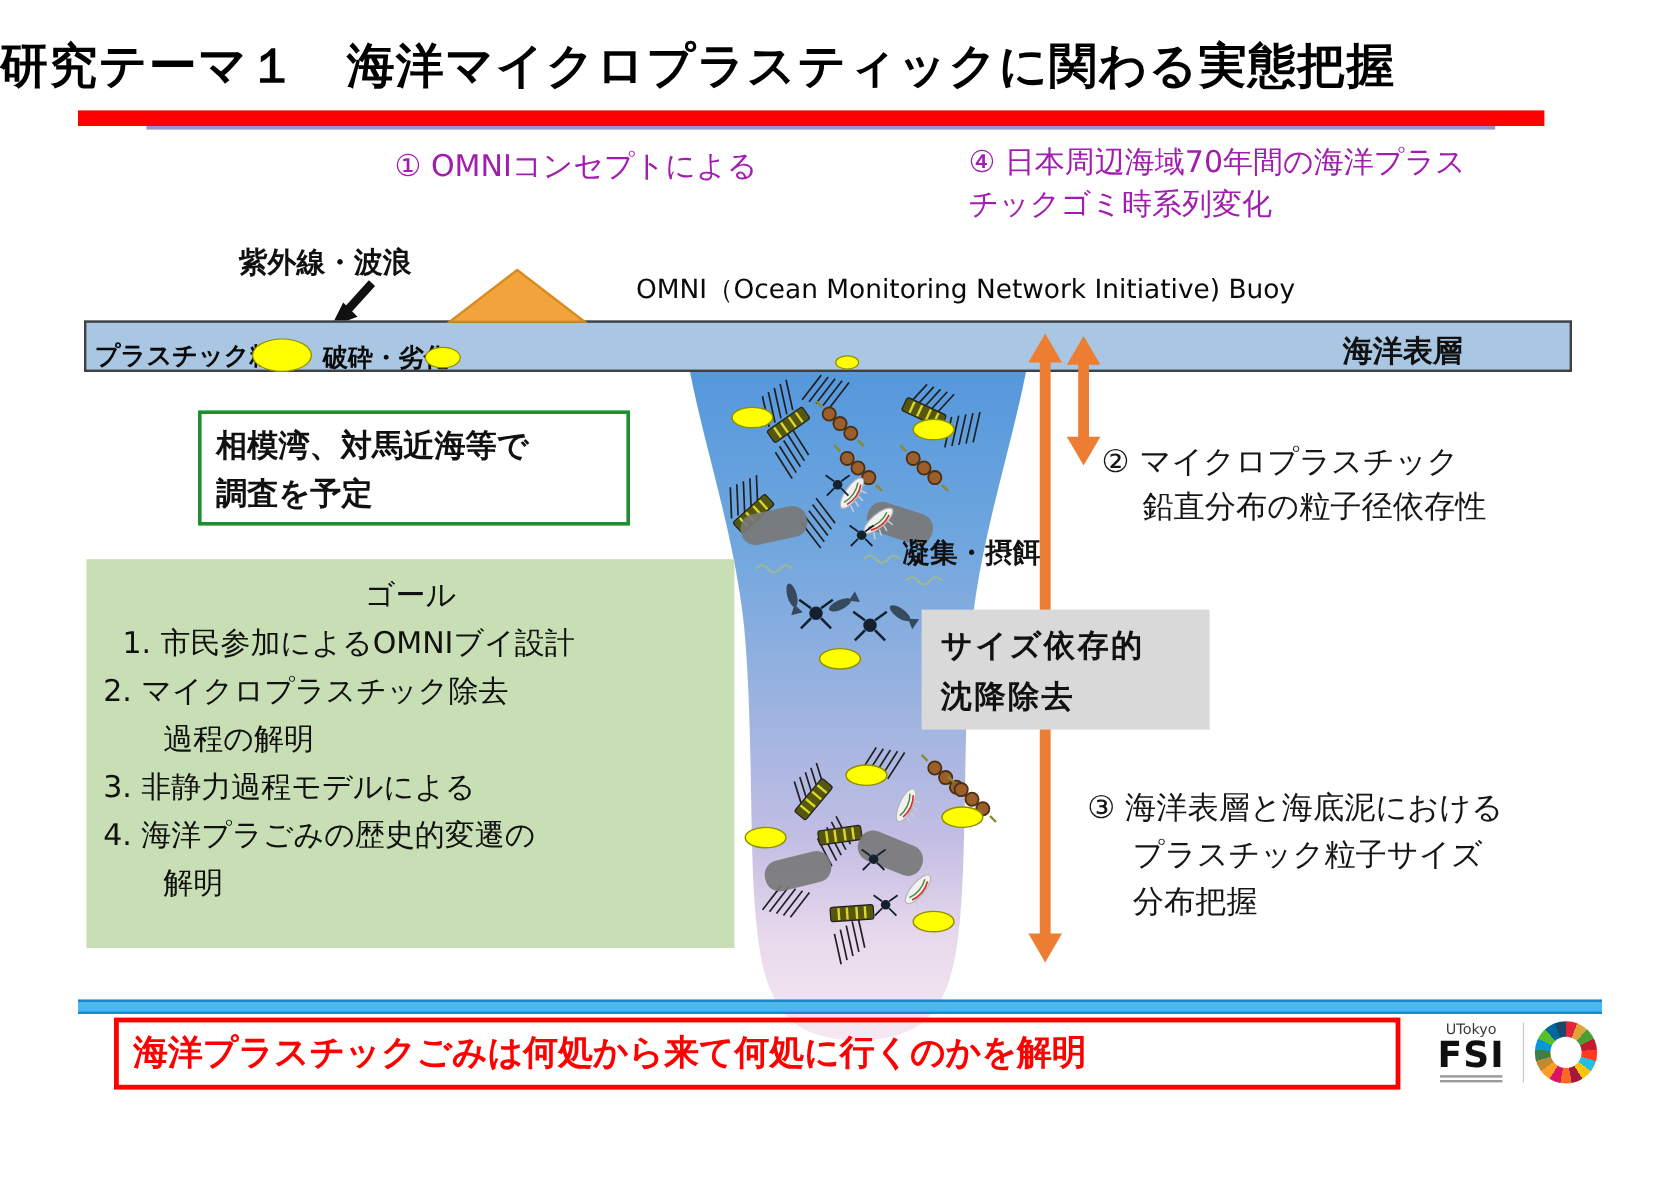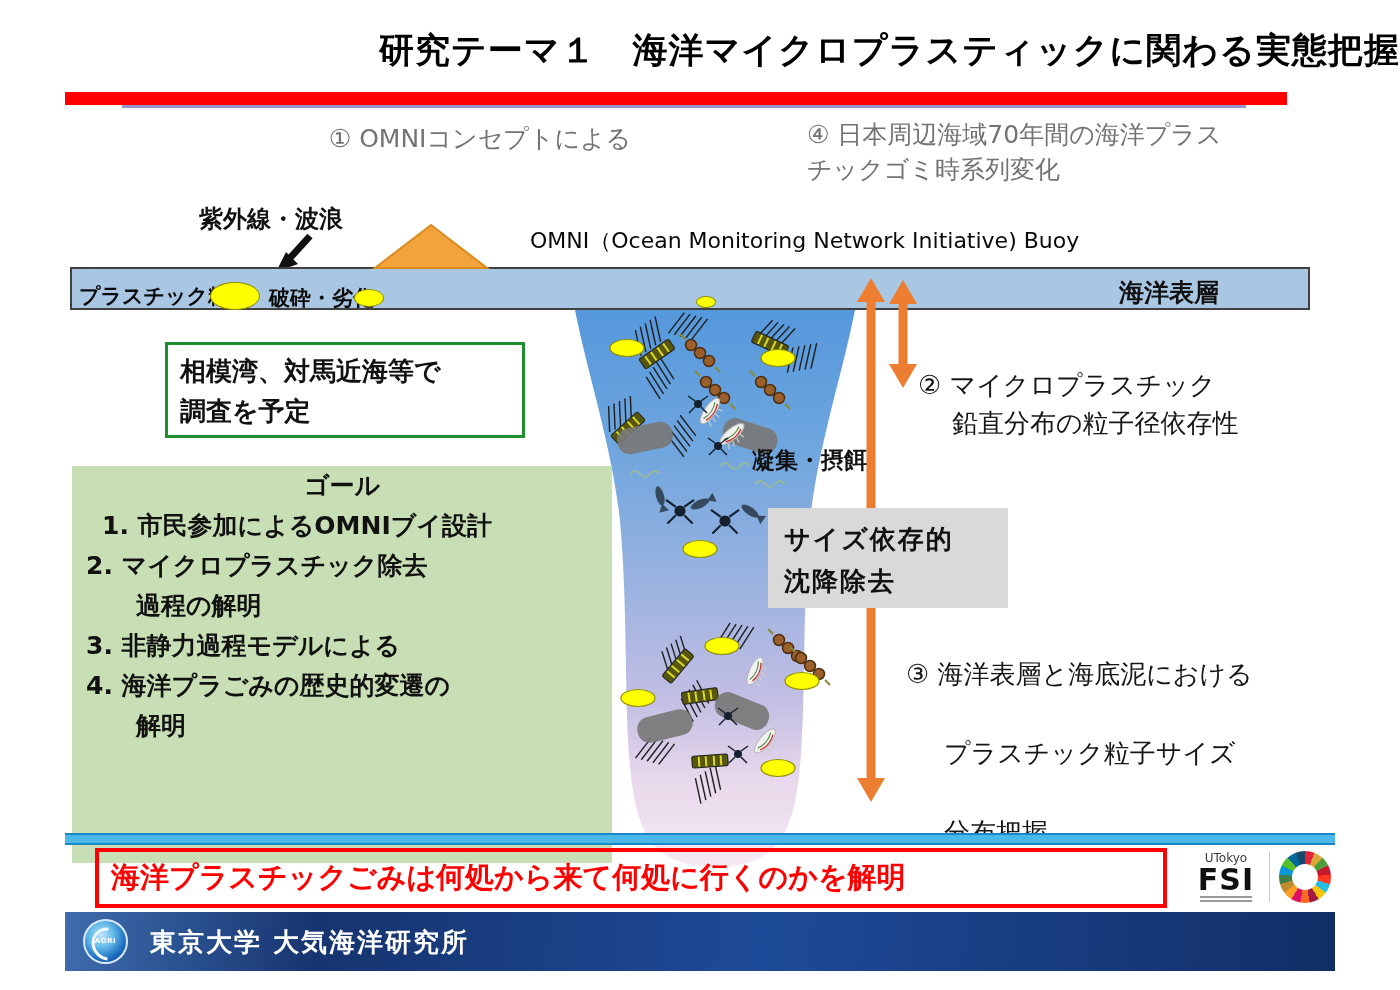--- a/index.html
+++ b/index.html
@@ -1,47 +1,47 @@
 <!DOCTYPE html>
 <html><head>
 <meta charset="utf-8">
 <style>
   html,body{margin:0;padding:0;background:#fff;}
   #slide{position:relative;width:1400px;height:990px;background:#ffffff;overflow:hidden;
          font-family:"DejaVu Sans","Liberation Sans",sans-serif;color:#111;}
   .abs{position:absolute;}
   .nosel{white-space:nowrap;}
-  #title{top:27px;left:0;width:100%;text-align:right;font-size:35px;font-weight:bold;letter-spacing:1px;color:#000;}
+  #title{top:27px;left:0;width:100%;text-align:left;font-size:40px;font-weight:bold;letter-spacing:1px;color:#000;}
   #red-rule{top:92px;left:65px;width:1222px;height:13px;background:#FE0000;}
   #slate-rule{top:105px;left:122px;width:1124px;height:3px;background:#9595CB;}
-  .ann{font-size:25px;line-height:35px;color:#737373;}
+  .ann{font-size:25px;line-height:35px;color:#a21caf;}
   .ann2{font-size:26px;line-height:38px;color:#161616;}
   #ann1{top:121px;left:295px;width:370px;text-align:center;}
   #ann4{top:117px;left:807px;}
   #uv-label{top:203px;left:199px;font-size:24px;font-weight:600;}
   #omni-label{top:226px;left:482px;font-size:22px;color:#0a0a0a;margin-left:48px;}
   #surface-band{top:267px;left:70px;width:1240px;height:43px;background:#A9C6E3;border:2px solid #404040;box-sizing:border-box;}
   .band-label{position:absolute;font-size:21px;font-weight:600;color:#0a0a0a;white-space:nowrap;}
   .yellow-ellipse{position:absolute;background:#FFFF00;border:1.5px solid #8f8f00;border-radius:50%;box-sizing:border-box;}
   #layer-label{position:absolute;left:1047px;top:7px;font-size:25px;font-weight:bold;}
   #buoy-triangle{top:222px;left:371px;}
   #survey-box{top:342px;left:165px;width:360px;height:96px;border:3px solid #1E8E2E;box-sizing:border-box;
               padding:8px 0 0 12px;font-size:26px;line-height:40px;font-weight:600;background:#fff;font-family:Liberation Mono, monospace;}
   #ann2{top:366px;left:918px;}
   #ann2 .l2{padding-left:34px;}
   #agg-label{top:445px;left:752px;font-size:23px;font-weight:600;}
   #sink-box{top:508px;left:768px;width:240px;height:100px;background:#D9D9D9;box-sizing:border-box;
             padding:10px 0 0 16px;font-size:26px;line-height:42px;font-weight:600;letter-spacing:2px;}
-  #goal-box{top:466px;left:72px;width:540px;height:397px;background:#C8DFB5;box-sizing:border-box;
-            padding-top:0;font-size:25px;line-height:40px;font-weight:700;}
+  #goal-box{top:466px;left:72px;width:540px;height:324px;background:#C8DFB5;box-sizing:border-box;
+            padding-top:10px;font-size:25px;line-height:40px;font-weight:400;}
   #goal-box .gt{text-align:center;}
   .gl-0{padding-left:30px;} .gl-1{padding-left:14px;} .gl-2{padding-left:64px;}
   .gl-3{padding-left:14px;} .gl-4{padding-left:40px;} .gl-5{padding-left:14px;} .gl-6{padding-left:64px;}
   #ann3{top:655px;left:906px;line-height:39px;}
-  #ann3 .l2,#ann3 .l3{padding-left:38px;margin-top:40px;}
+  #ann3 .l2,#ann3 .l3{padding-left:38px;}
   #cyan-bar{top:833px;left:65px;width:1270px;height:12px;background:#4CB8EA;
             border-top:2px solid #1B86C8;border-bottom:2px solid #1B86C8;box-sizing:border-box;}
   #conclusion-box{top:848px;left:95px;width:1072px;height:60px;border:4px solid #FE0000;box-sizing:border-box;
                   padding-left:12px;font-size:29px;font-weight:bold;color:#FE0000;line-height:51px;}
   #fsi-logo{top:845px;left:1192px;width:158px;height:64px;display:flex;align-items:center;gap:9px;}
   #fsi-left{width:68px;text-align:center;}
   #fsi-top{font-size:12px;color:#3a3a3a;line-height:13px;}
   #fsi-main{font-size:30px;font-weight:bold;color:#101010;line-height:29px;letter-spacing:1px;}
   .fsi-bar{width:52px;height:2px;background:#9a9a9a;margin:2px auto 0;}
   #fsi-divider{width:1px;height:50px;background:#c9c9c9;}
@@ -273,21 +273,14 @@
       <div id="fsi-main">FSI</div>
       <div class="fsi-bar"></div>
       <div class="fsi-bar"></div>
     </div>
     <div id="fsi-divider"></div>
     <div id="sdg-wheel">
       <div id="sdg-hole"></div>
     </div>
   </div>
 
-  <div class="abs" id="footer-bar">
-    <div id="aori-logo">
-      <div id="aori-swirl"></div>
-      <div id="aori-text">AORI</div>
-    </div>
-    <div id="footer-org">東京大学 大気海洋研究所</div>
-  </div>
 
 </div>
 
 </body></html>

